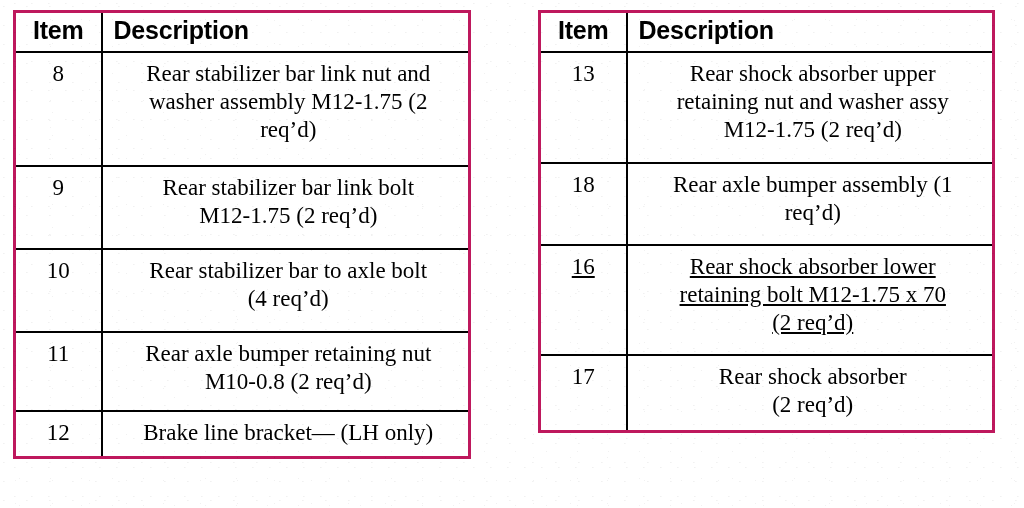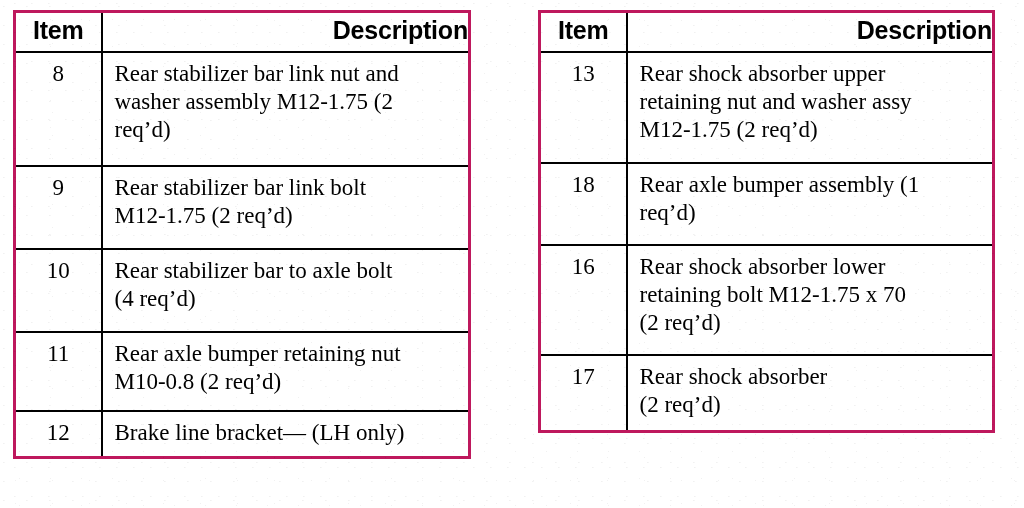--- a/index.html
+++ b/index.html
@@ -52,51 +52,51 @@
     font-weight: bold;
     font-size: 25px;
     line-height: 34px;
     height: 38px;
     letter-spacing: -0.2px;
   }
   th.head-item {
     text-align: center;
   }
   th.head-desc {
-    text-align: right;
+    text-align: left;
     padding-left: 11px;
   }
 
   
   td.cell-item {
     text-align: center;
     font-size: 23px;
     line-height: 28px;
     padding-top: 7px;
     padding-bottom: 7px;
   }
   td.cell-desc {
-    text-align: left;
+    text-align: center;
     font-size: 23px;
     line-height: 28px;
     padding: 7px 6px 8px 12px;
     white-space: pre-line;
   }
 
   
   #table-left  tr.r-8  td { height: 97px; }
   #table-left  tr.r-9  td { height: 66px; }
   #table-left  tr.r-10 td { height: 66px; }
   #table-left  tr.r-11 td { height: 62px; border-radius: 32px; }
   #table-left  tr.r-12 td { height: 29px; }
 
   #table-right tr.r-13 td { height: 94px; }
   #table-right tr.r-14 td { height: 65px; }
   #table-right tr.r-15 td { height: 94px; }
-  #table-right tr.r-16 td { height: 93px; }
+  #table-right tr.r-16 td { height: 93px; text-decoration: underline; }
   #table-right tr.r-17 td { height: 59px; }
 
   
   .scan-grain {
     position: absolute;
     inset: 0;
     pointer-events: none;
     opacity: 0.05;
     background-image:
       radial-gradient(circle at 17% 33%, #000 0.6px, transparent 0.7px),

